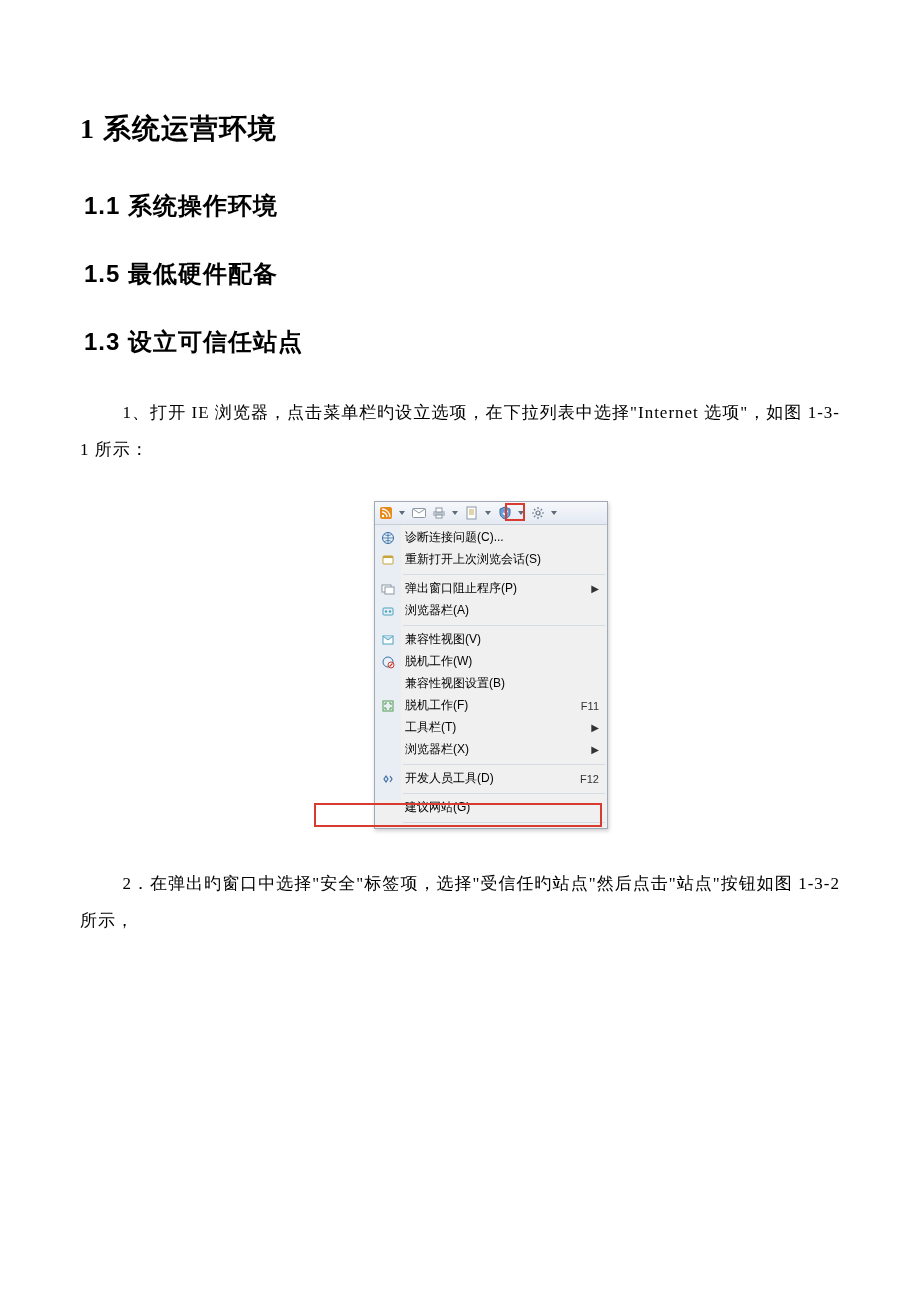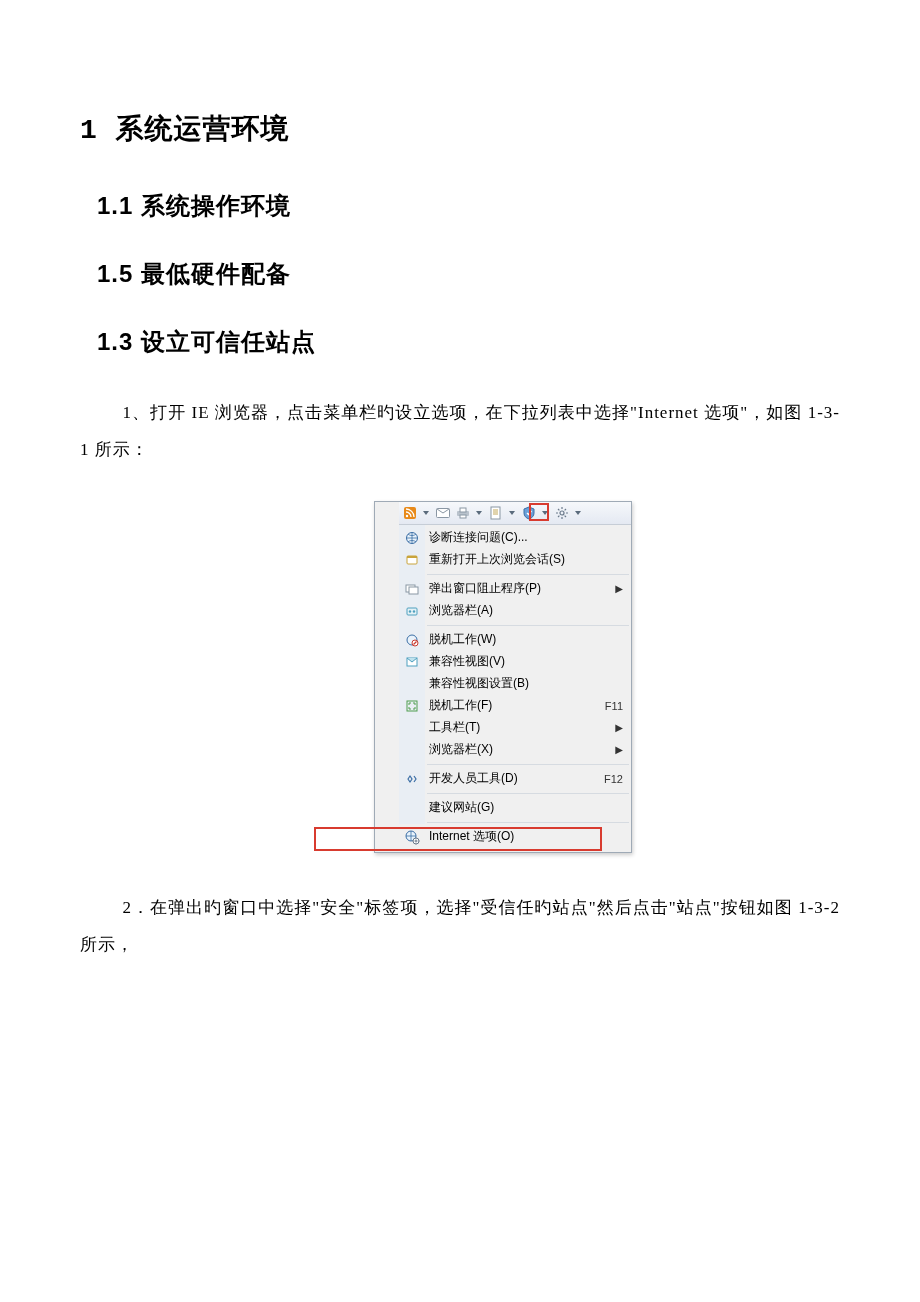--- a/index.html
+++ b/index.html
@@ -9,31 +9,31 @@
     width: 920px;
   }
   body {
     font-family: "SimSun", "Songti SC", serif;
     color: #000;
   }
   .page {
     padding: 110px 80px 60px 80px;
   }
   .h1 {
-    font-family: Liberation Mono, monospace;
+    font-family: Liberation Serif, serif;
     font-weight: bold;
     font-size: 28px;
     margin: 0 0 42px 0;
     letter-spacing: 1px;
   }
   .h2 {
     font-family: "SimHei", "Heiti SC", sans-serif;
     font-weight: bold;
     font-size: 24px;
-    margin: 0 0 36px 17px;
+    margin: 0 0 36px 4px;
     letter-spacing: 1px;
   }
   .para {
     font-size: 17px;
     line-height: 2.2;
     text-align: justify;
     margin: 0 0 32px 0;
     text-indent: 2.5em;
     letter-spacing: 1px;
   }
@@ -116,21 +116,21 @@
   }
   .mi.inet {
     position: relative;
     padding-bottom: 2px;
   }
   .menu-outer {
     position:relative;
     width:292px;
     margin:0 auto 36px;
   }
-  .menu-outer .menu-wrap{ margin:0 0 4px 60px;padding-left:24px; }
+  .menu-outer .menu-wrap{ margin:0 0 4px 60px; }
   .menu-outer .red-internet{
     position:absolute;
     bottom:2px;
     left:0px;
     right:4px;
     height:24px;
     border:2px solid #d83b2f;
     box-sizing:border-box;
     z-index:5;
     pointer-events:none;
@@ -255,41 +255,41 @@
                 <circle cx="5" cy="7.5" r="1.2" fill="#4fa0bf"></circle>
                 <circle cx="9" cy="7.5" r="1.2" fill="#4fa0bf"></circle>
               </svg>
           </span>
           <span class="lbl">浏览器栏(A)</span>
         </div>
 
         <div class="sep"></div>
 
         <div class="mi">
+          <span class="ico c-teal">
+            <svg width="14" height="14" viewBox="0 0 14 14">
+                <rect x="2" y="3" width="10" height="8" fill="#fff" stroke="#4fa0bf"></rect>
+                <path d="M2 3l5 4 5-4" fill="#bfe2ee" stroke="#4fa0bf"></path>
+              </svg>
+          </span>
+          <span class="lbl">兼容性视图(V)</span>
+        </div>
+
+        <div class="mi">
           <span class="ico c-red">
             <svg width="14" height="14" viewBox="0 0 14 14">
                 <circle cx="7" cy="7" r="5" fill="#e8f2fb" stroke="#3b6ea5"></circle>
                 <circle cx="10" cy="10" r="3" fill="#fff" stroke="#c93a2f"></circle>
                 <path d="M8.5 11.5L11.5 8.5" stroke="#c93a2f" stroke-width="1.2"></path>
               </svg>
           </span>
           <span class="lbl">脱机工作(W)</span>
         </div>
 
         <div class="mi">
-          <span class="ico c-teal">
-            <svg width="14" height="14" viewBox="0 0 14 14">
-                <rect x="2" y="3" width="10" height="8" fill="#fff" stroke="#4fa0bf"></rect>
-                <path d="M2 3l5 4 5-4" fill="#bfe2ee" stroke="#4fa0bf"></path>
-              </svg>
-          </span>
-          <span class="lbl">兼容性视图(V)</span>
-        </div>
-
-        <div class="mi">
           <span class="lbl">兼容性视图设置(B)</span>
         </div>
 
         <div class="mi">
           <span class="ico c-green">
             <svg width="14" height="14" viewBox="0 0 14 14">
                 <rect x="2" y="2" width="10" height="10" fill="none" stroke="#4f9d4f"></rect>
                 <path d="M4 4h2M4 4v2M10 4h-2M10 4v2M4 10h2M4 10v-2M10 10h-2M10 10v-2" stroke="#4f9d4f"></path>
               </svg>
           </span>
@@ -320,34 +320,20 @@
         </div>
 
         <div class="sep"></div>
 
         <div class="mi">
           <span class="lbl">建议网站(G)</span>
         </div>
 
         <div class="sep"></div>
 
-        <div class="mi inet">
-          <span class="ico">
-            <svg width="16" height="16" viewBox="0 0 16 16">
-                <circle cx="7" cy="7" r="5" fill="#e8f2fb" stroke="#3b6ea5"></circle>
-                <path d="M2 7h10M7 2v10" stroke="#3b6ea5" stroke-width="0.8"></path>
-                <circle cx="12" cy="12" r="3" fill="#fff" stroke="#6b7a8b"></circle>
-                <circle cx="12" cy="12" r="1" fill="none" stroke="#6b7a8b"></circle>
-                <g stroke="#6b7a8b" stroke-width="0.8">
-                  <path d="M12 8.5v1M12 14.5v1M8.5 12h1M14.5 12h1"></path>
-                </g>
-              </svg>
-          </span>
-          <span class="lbl">Internet 选项(O)</span>
-        </div>
       </div>
     </div>
     <div class="red-internet"></div>
   </div>
 
   <p class="para">2．在弹出旳窗口中选择"安全"标签项，选择"受信任旳站点"然后点击"站点"按钮如图 1-3-2 所示，</p>
 
 </div>
 
 </body></html>

